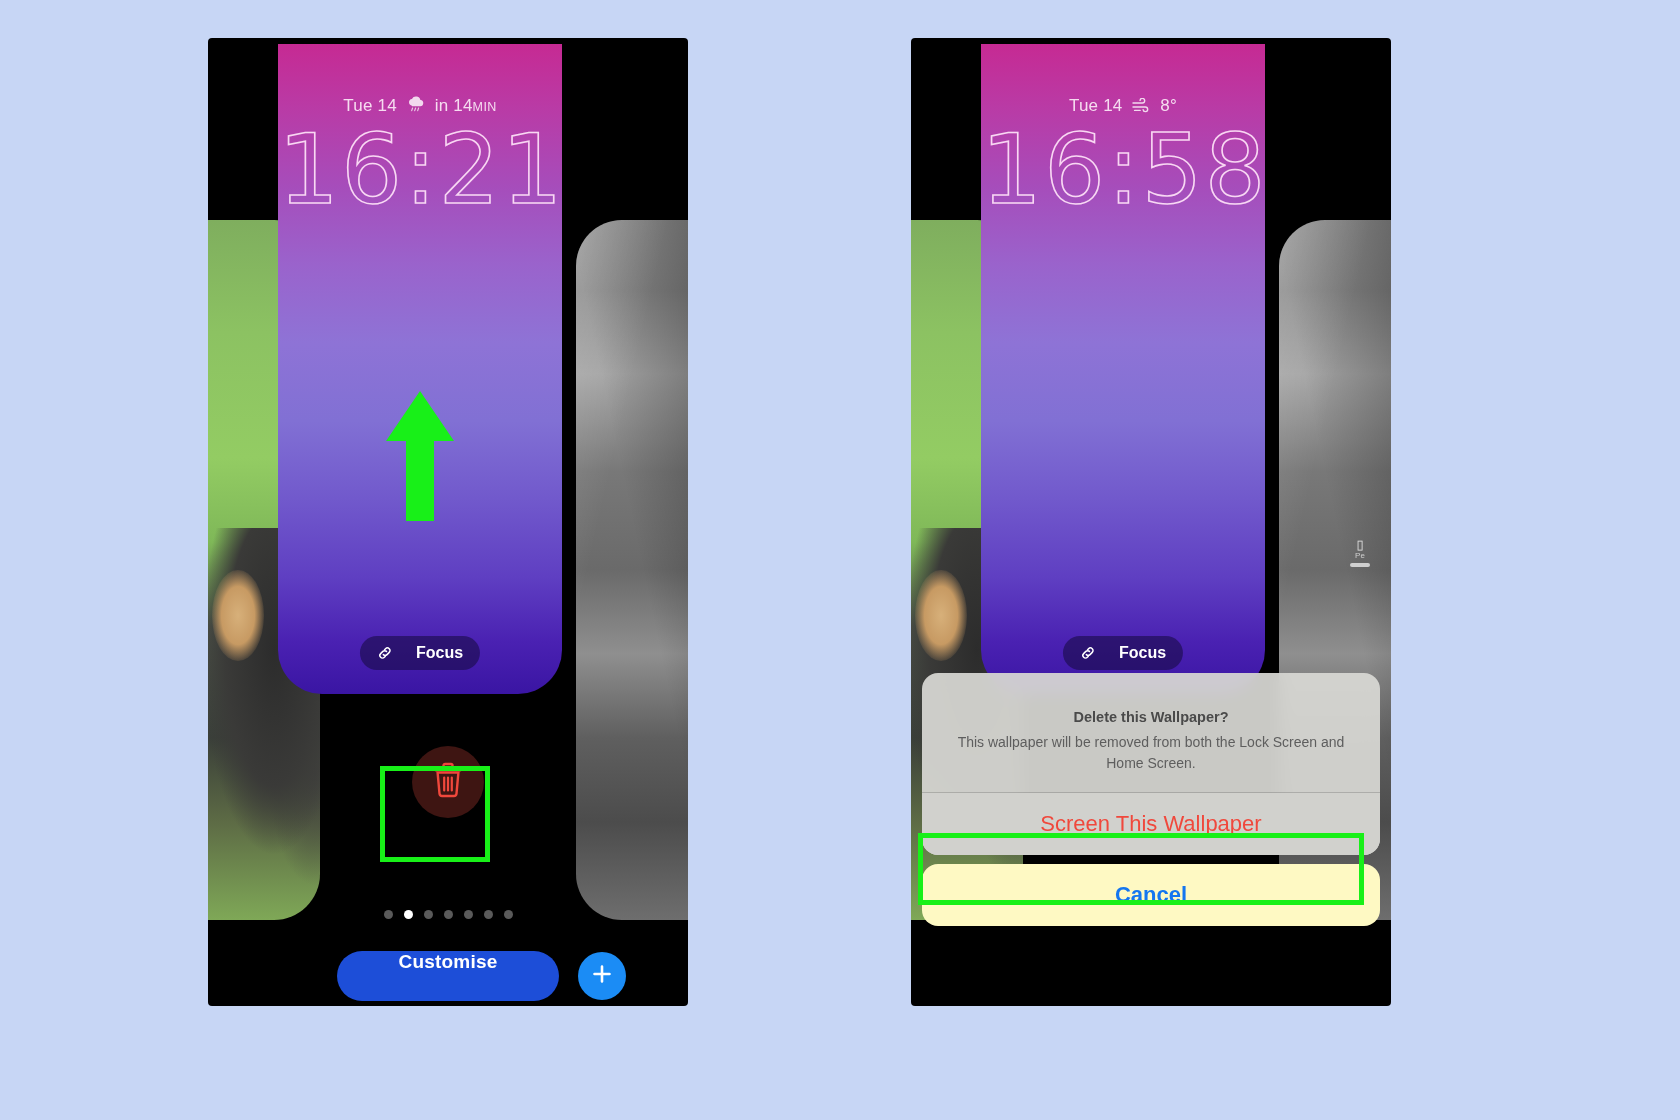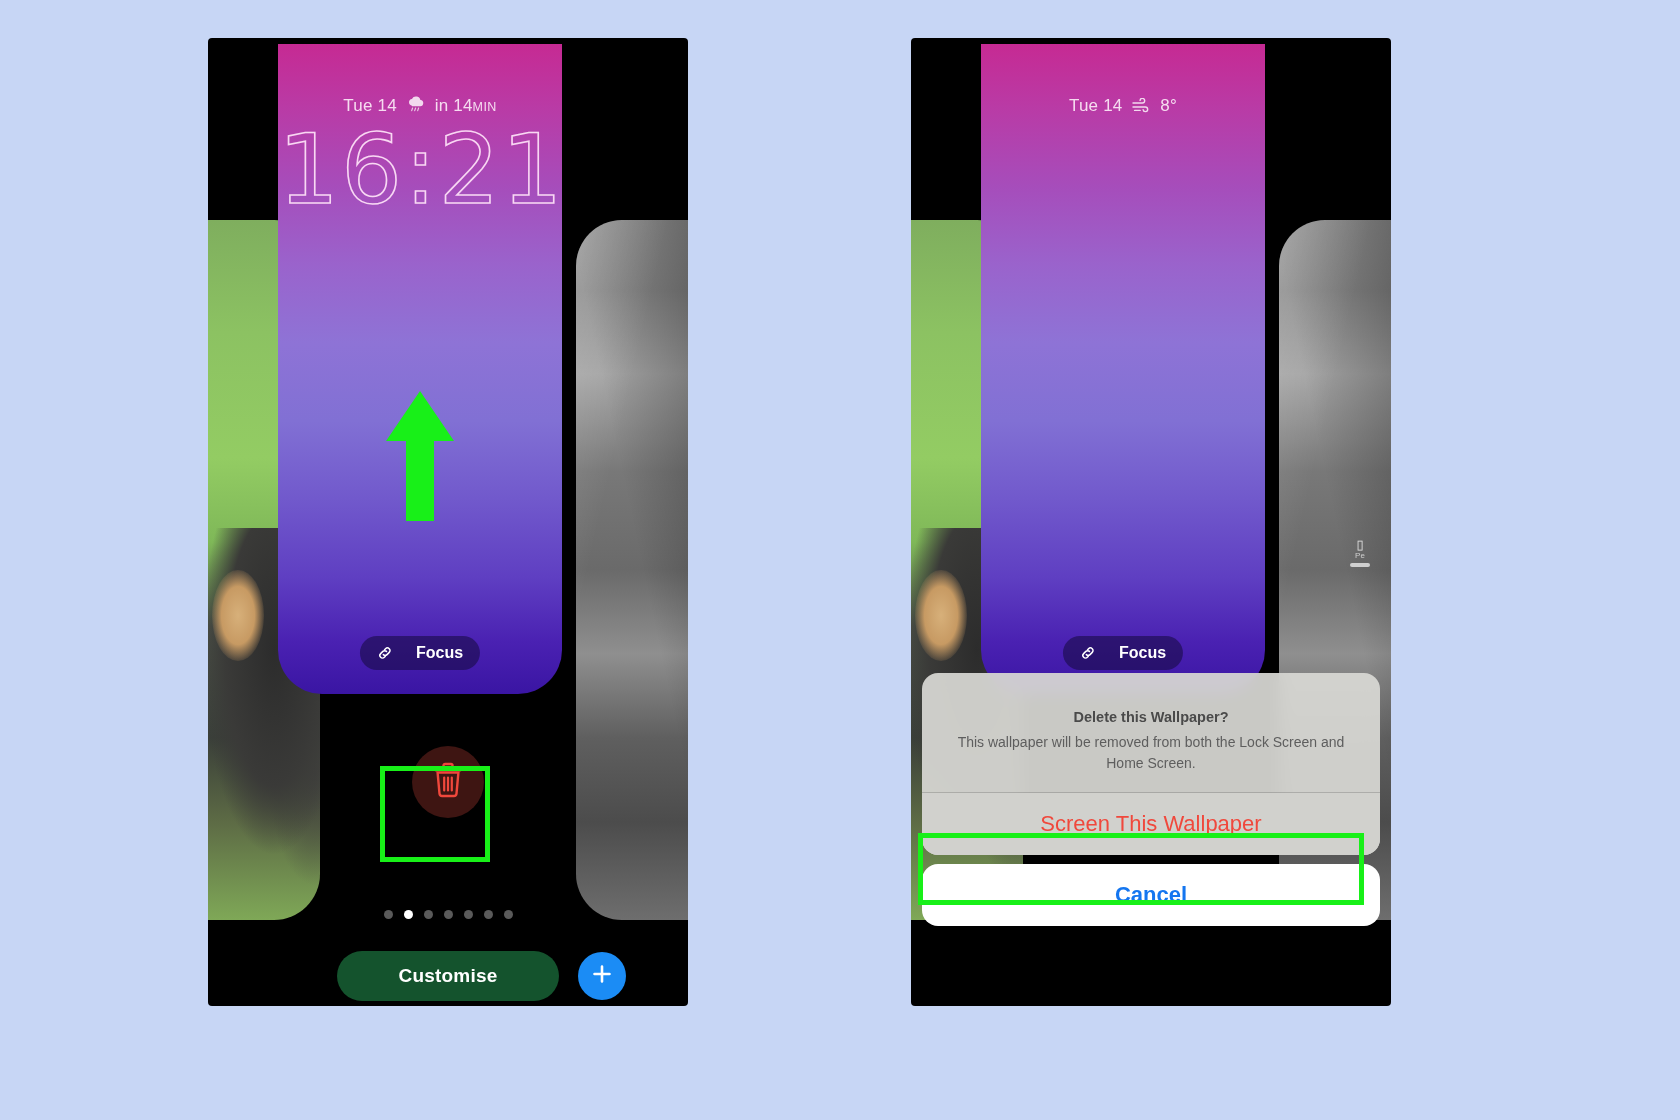--- a/index.html
+++ b/index.html
@@ -260,26 +260,25 @@
     height: 60px;
     display: flex;
     align-items: center;
     justify-content: center;
     gap: 0px;
   }
   .customise-btn {
     width: 222px;
     height: 50px;
     border-radius: 25px;
-    background: #14532d;
+    background: #1d4ed8;
     color: #ffffff;
     font-size: 19px;
     font-weight: 700;
     display: flex;
-    align-items: center;
     justify-content: center;
     letter-spacing: .2px;
   }
   .plus-btn {
     position: absolute;
     left: 370px;
     width: 48px;
     height: 48px;
     border-radius: 50%;
     background: #1b8cf5;
@@ -342,21 +341,21 @@
     align-items: center;
     justify-content: center;
     font-size: 22px;
     color: #f0483c;
     background: rgba(210,210,206,0.95);
   }
   .sheet-cancel {
     margin-top: 9px;
     height: 62px;
     border-radius: 16px;
-    background: #ffffff;
+    background: #fef9c3;
     display: flex;
     align-items: center;
     justify-content: center;
     font-size: 22px;
     font-weight: 700;
     color: #1476f0;
   }
 </style>
 </head>
 <body>
@@ -461,20 +460,21 @@
         <span class="wx-icon">
           <svg width="20" height="15" viewBox="0 0 20 15" aria-hidden="true">
             <path d="M2 5h9.4a2.3 2.3 0 1 0-2.3-2.6" stroke="#f2d9ee" stroke-width="1.4" fill="none" stroke-linecap="round"></path>
             <path d="M2 9h12.4a2.3 2.3 0 1 1-2.3 2.6" stroke="#f2d9ee" stroke-width="1.4" fill="none" stroke-linecap="round"></path>
             <path d="M3.6 12.4h5.6" stroke="#f2d9ee" stroke-width="1.4" fill="none" stroke-linecap="round"></path>
           </svg>
         </span>
         <span>8°</span>
       </div>
 
+      <div class="lock-time">16:58</div>
 
       <div class="focus-pill">
         <span class="link-icon">
           <svg width="16" height="16" viewBox="0 0 16 16" aria-hidden="true">
             <path d="M6.4 9.6a2.6 2.6 0 0 0 3.7 0l2.2-2.2a2.6 2.6 0 0 0-3.7-3.7l-1 1" stroke="#ffffff" stroke-width="1.5" fill="none" stroke-linecap="round"></path>
             <path d="M9.6 6.4a2.6 2.6 0 0 0-3.7 0L3.7 8.6a2.6 2.6 0 0 0 3.7 3.7l1-1" stroke="#ffffff" stroke-width="1.5" fill="none" stroke-linecap="round"></path>
           </svg>
         </span>
         <span>Focus</span>
       </div>

